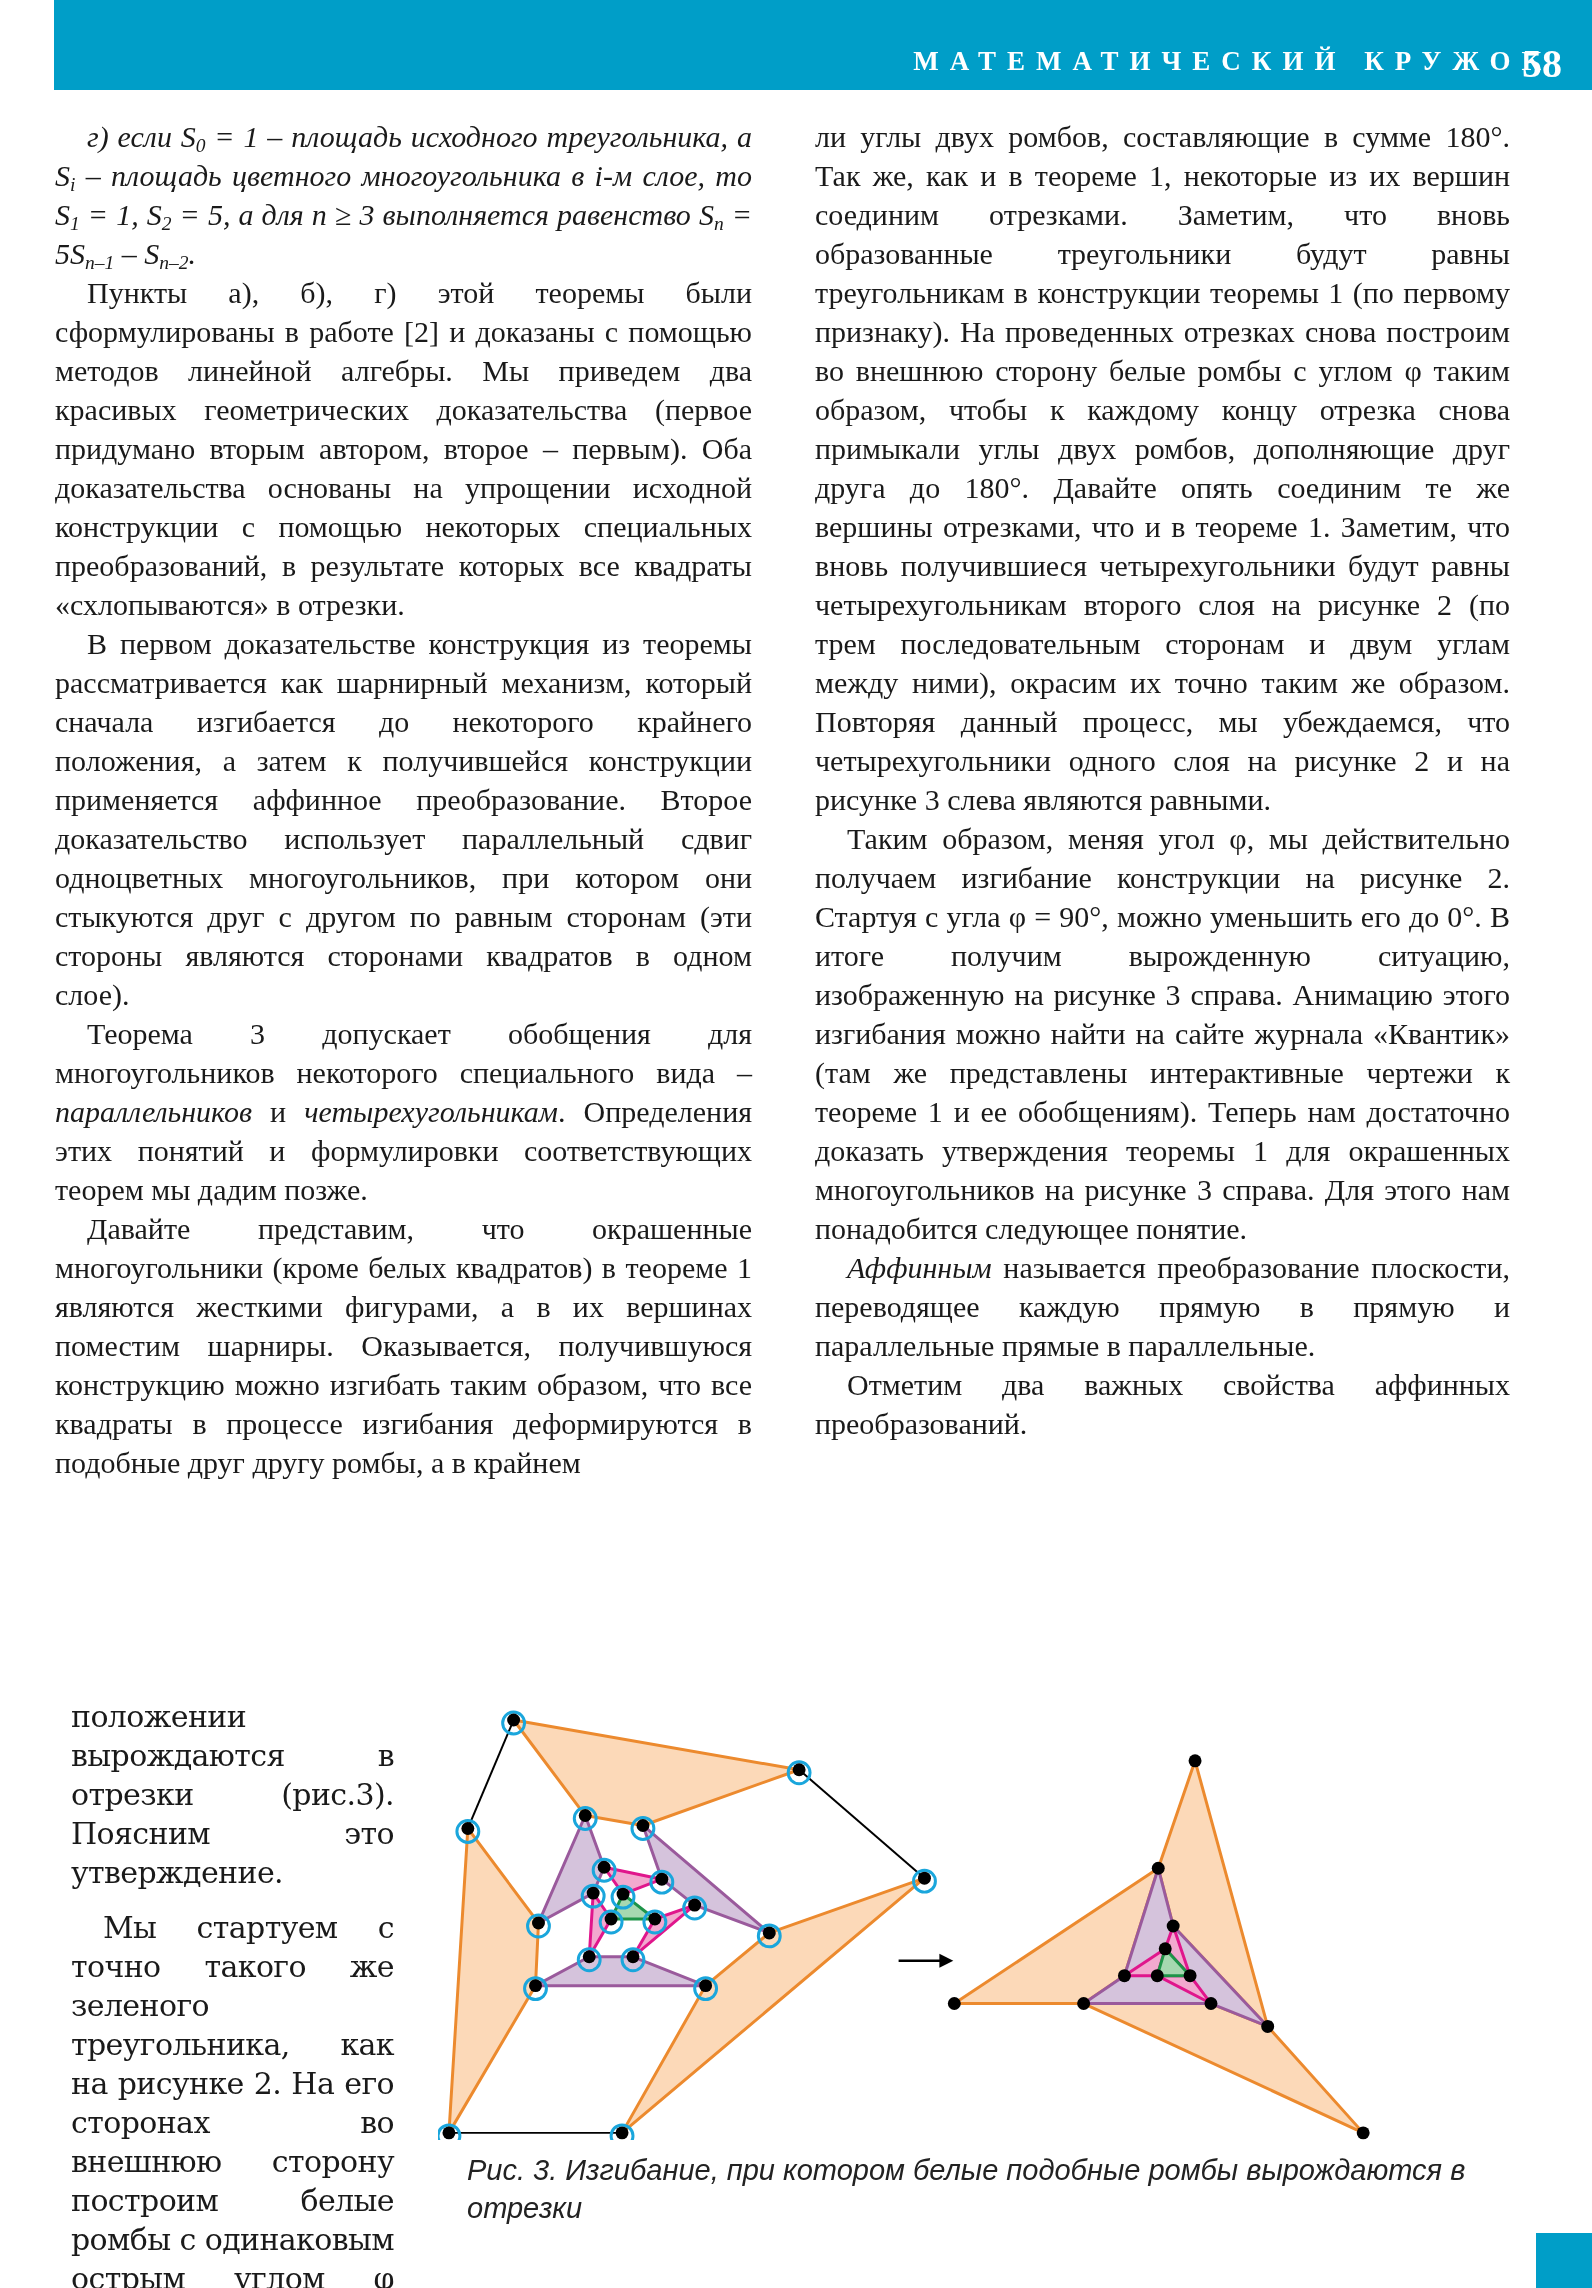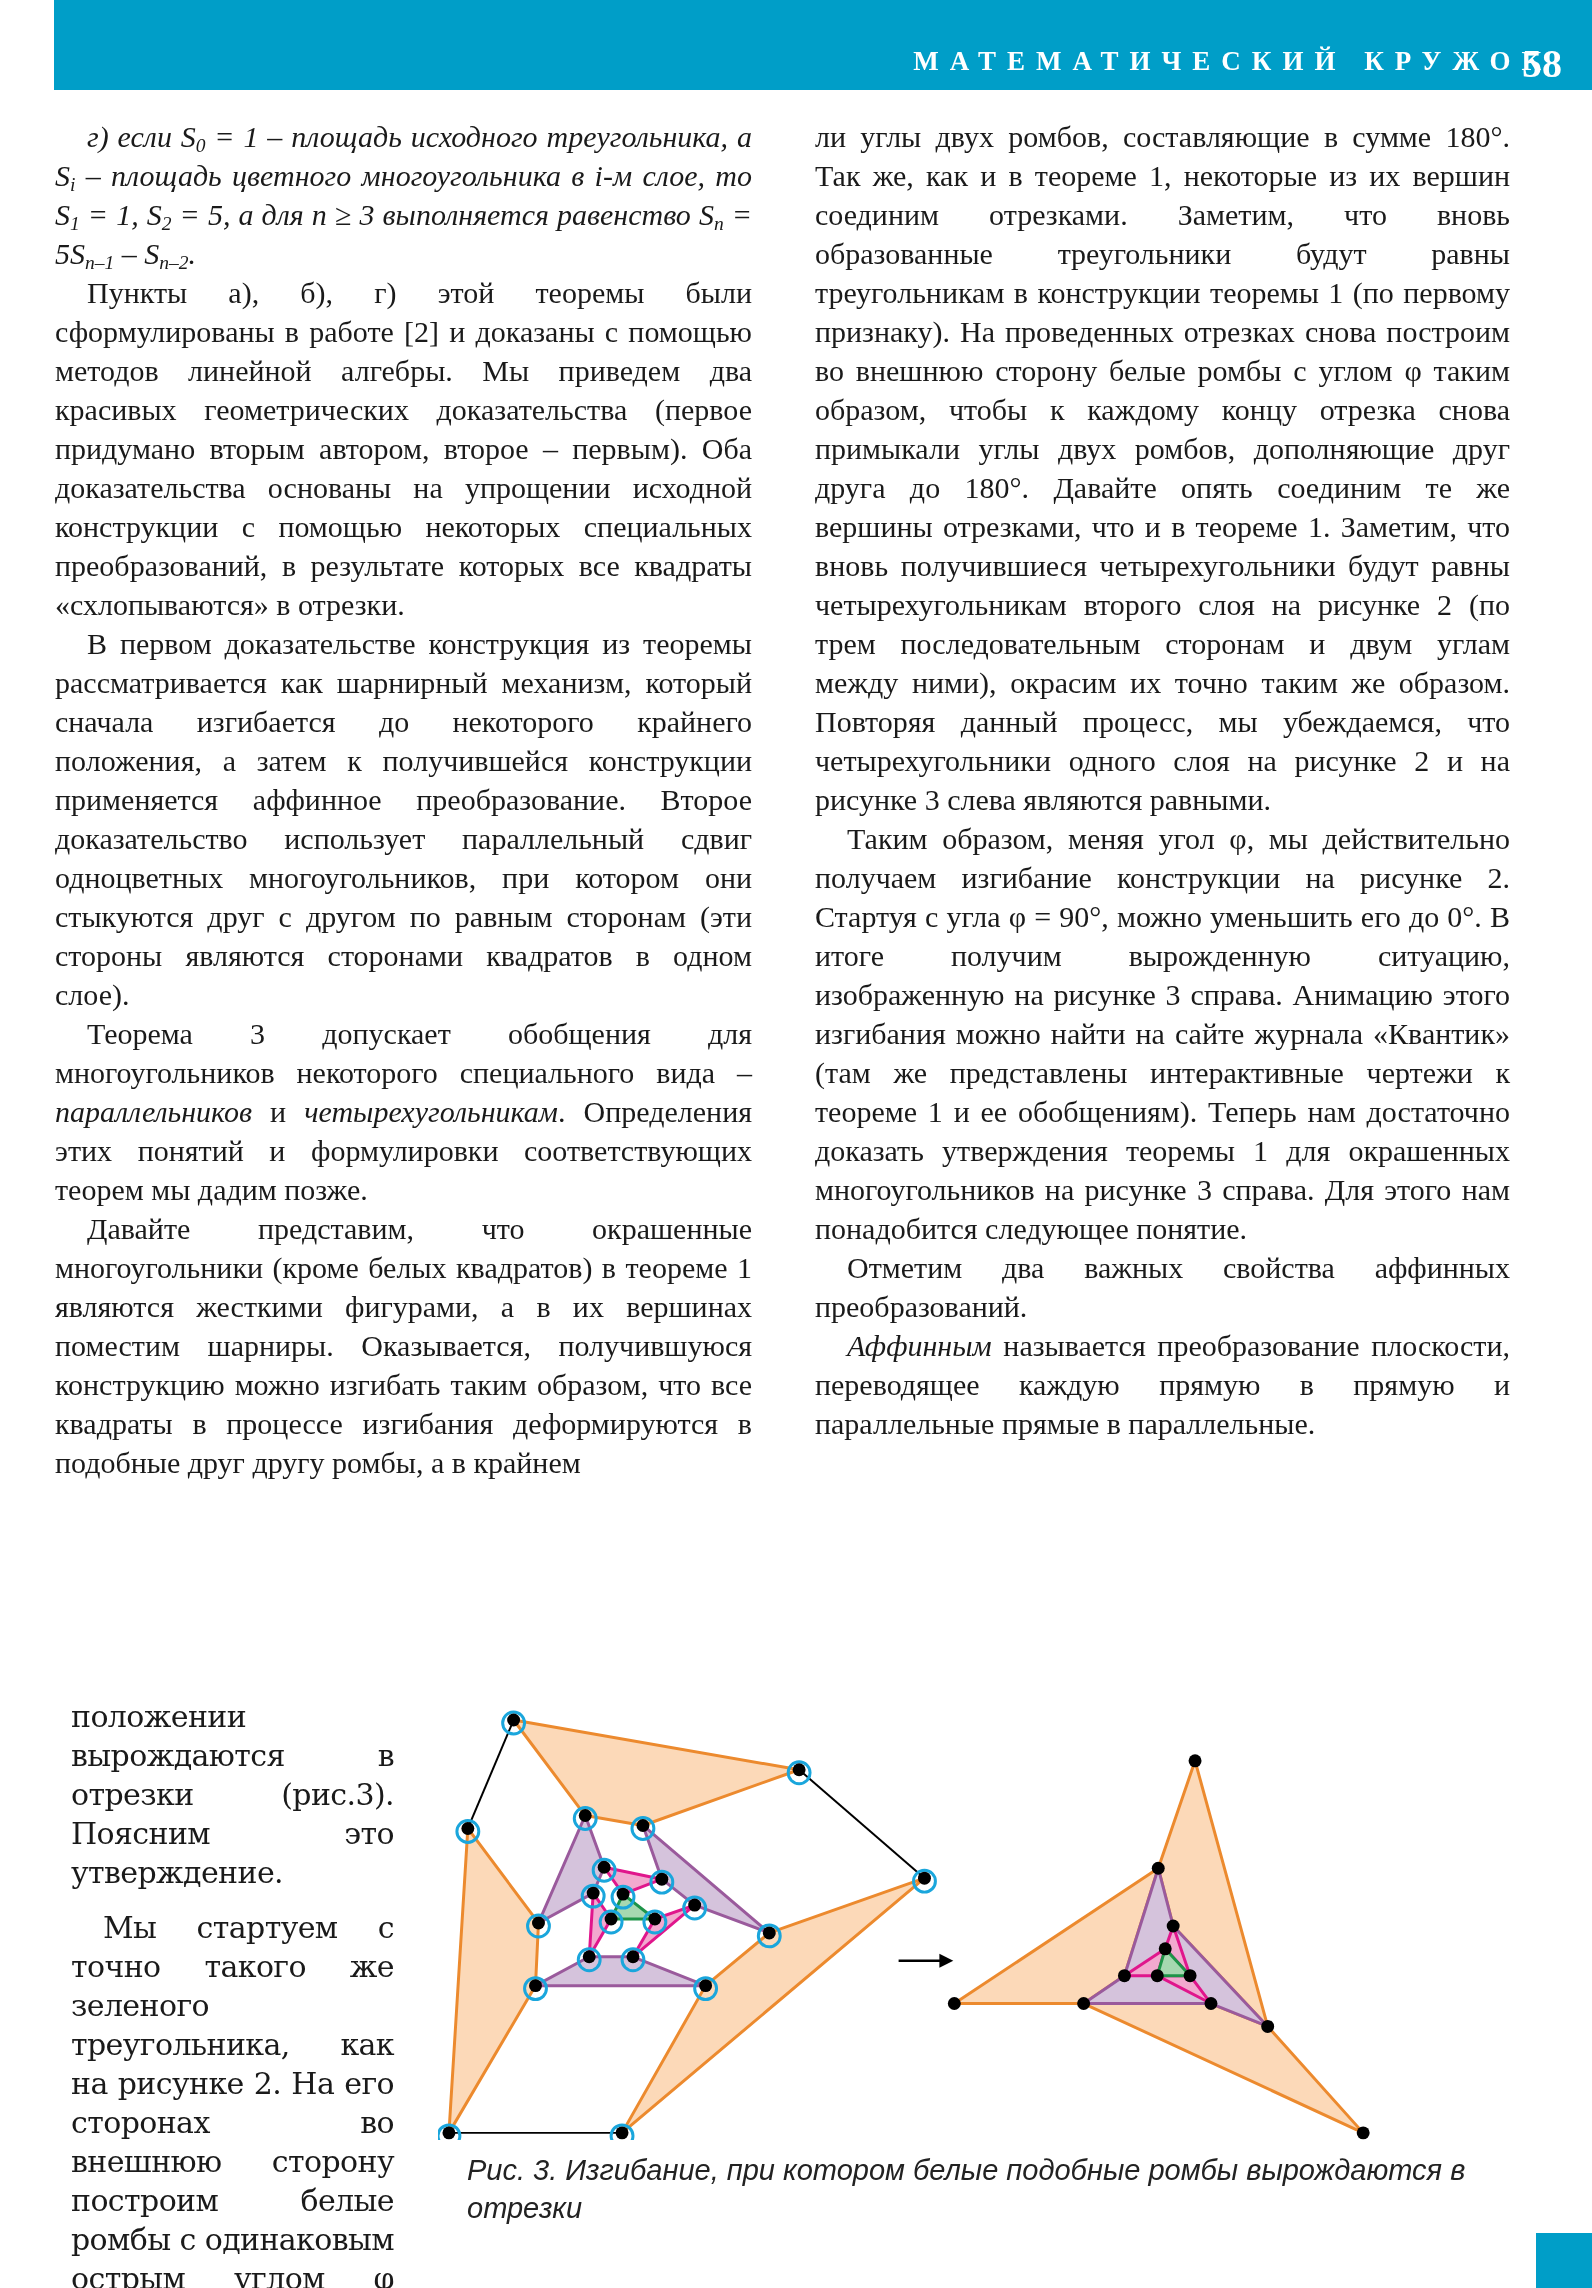--- a/index.html
+++ b/index.html
@@ -69,22 +69,22 @@
 </div>
 
 <div class="narrow">
   <p style="text-align:justify;">положении вырождаются в отрезки (рис.3). Поясним это утверждение.</p>
   <p class="ind">Мы стартуем с точно такого же зеленого треугольника, как на рисунке 2. На его сторонах во внешнюю сторону построим белые ромбы с одинаковым острым углом φ таким образом, чтобы к каждой вершине примыка-</p>
 </div>
 
 <div class="col col-right">
   <p>ли углы двух ромбов, составляющие в сумме 180°. Так же, как и в теореме 1, некоторые из их вершин соединим отрезками. Заметим, что вновь образованные треугольники будут равны треугольникам в конструкции теоремы 1 (по первому признаку). На проведенных отрезках снова построим во внешнюю сторону белые ромбы с углом φ таким образом, чтобы к каждому концу отрезка снова примыкали углы двух ромбов, дополняющие друг друга до 180°. Давайте опять соединим те же вершины отрезками, что и в теореме 1. Заметим, что вновь получившиеся четырехугольники будут равны четырехугольникам второго слоя на рисунке 2 (по трем последовательным сторонам и двум углам между ними), окрасим их точно таким же образом. Повторяя данный процесс, мы убеждаемся, что четырехугольники одного слоя на рисунке 2 и на рисунке 3 слева являются равными.</p>
   <p class="ind">Таким образом, меняя угол φ, мы действительно получаем изгибание конструкции на рисунке 2. Стартуя с угла φ = 90°, можно уменьшить его до 0°. В итоге получим вырожденную ситуацию, изображенную на рисунке 3 справа. Анимацию этого изгибания можно найти на сайте журнала «Квантик» (там же представлены интерактивные чертежи к теореме 1 и ее обобщениям). Теперь нам достаточно доказать утверждения теоремы 1 для окрашенных многоугольников на рисунке 3 справа. Для этого нам понадобится следующее понятие.</p>
+  <p class="ind"><span class="it">Аффинным</span><span> называется преобразование плоскости, переводящее каждую прямую в прямую и параллельные прямые в параллельные.</span></p>
   <p class="ind">Отметим два важных свойства аффинных преобразований.</p>
-  <p class="ind"><span class="it">Аффинным</span><span> называется преобразование плоскости, переводящее каждую прямую в прямую и параллельные прямые в параллельные.</span></p>
 </div>
 
 <div class="figure">
   <svg width="1154" height="448" viewBox="440 1700 1160 450">
     <g id="left-fig">
 
       <line x1="516" y1="1728" x2="470" y2="1837" stroke="#000" stroke-width="2"></line>
       <line x1="803" y1="1778" x2="929" y2="1887" stroke="#000" stroke-width="2"></line>
       <line x1="451" y1="2143" x2="625" y2="2143" stroke="#000" stroke-width="2"></line>
 

